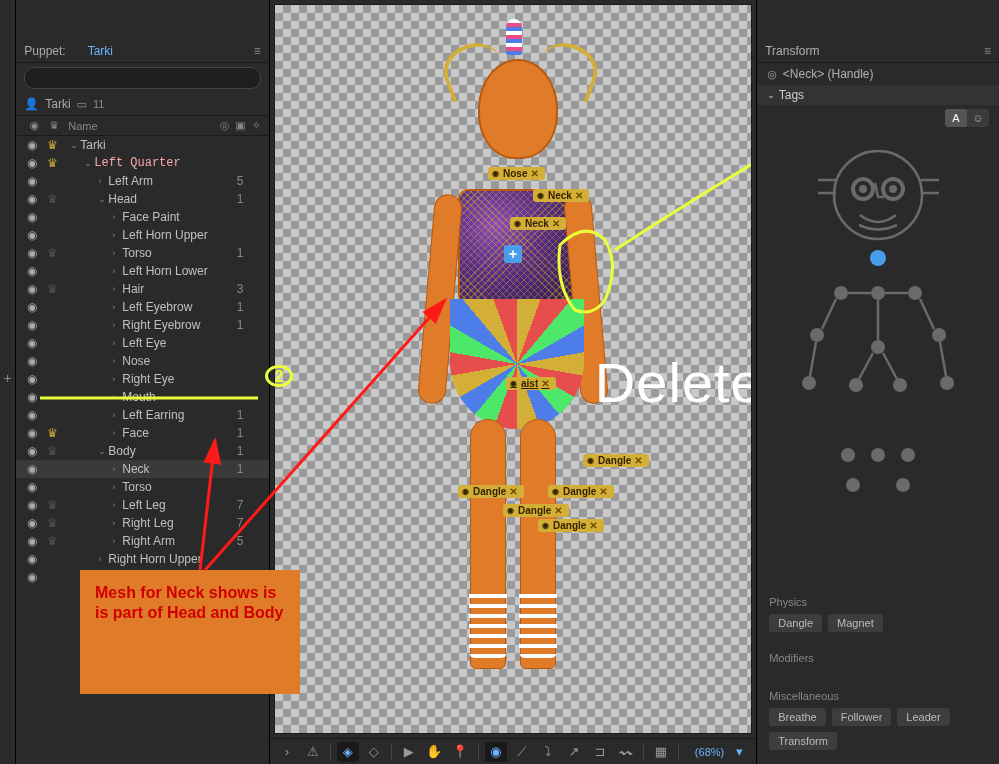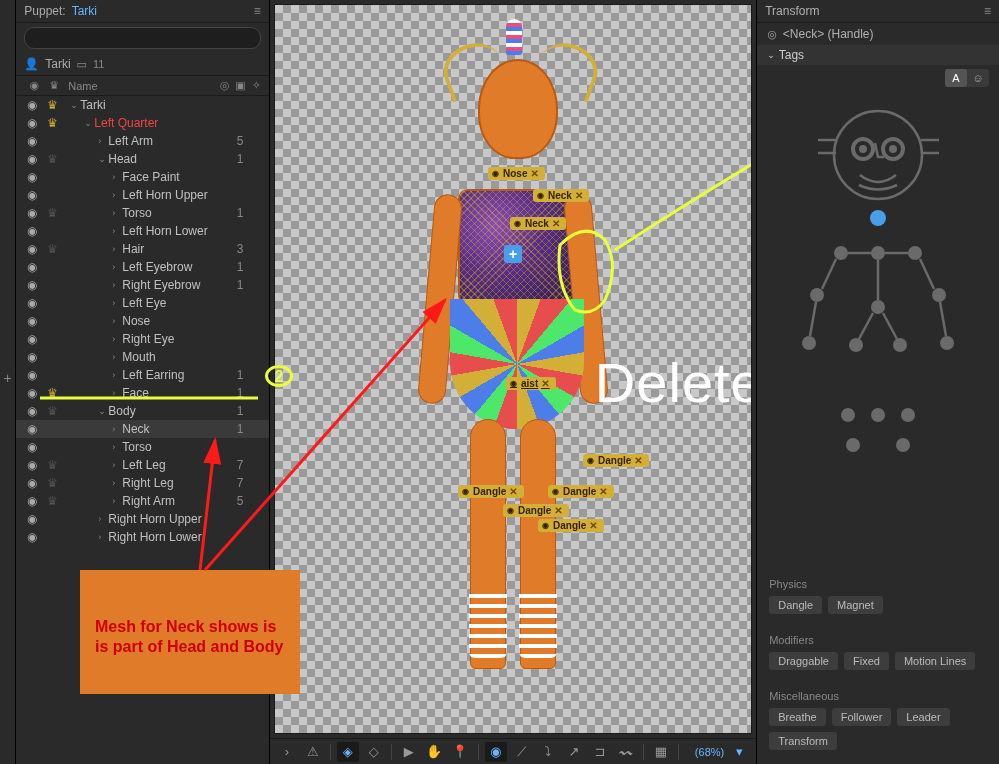--- a/index.html
+++ b/index.html
@@ -1,21 +1,21 @@
 <!DOCTYPE html>
 <html><head>
 <meta charset="utf-8">
 <style>
 * { margin: 0; padding: 0; box-sizing: border-box; font-family: -apple-system, BlinkMacSystemFont, "Segoe UI", sans-serif; }
 body { background: #1e1e1e; color: #b0b0b0; font-size: 12px; overflow: hidden; width: 999px; height: 764px; }
 .app { display: flex; height: 100%; }
 .toolstrip { width: 18px; background: #2a2a2a; border-right: 1px solid #000; display: flex; flex-direction: column; align-items: center; padding-top: 20px; gap: 30px; }
 .toolstrip .plus { color: #888; font-size: 14px; cursor: pointer; margin-top: 350px; }
 .left-panel { width: 282px; background: #2a2a2a; border-right: 1px solid #000; display: flex; flex-direction: column; }
-.panel-header { display: flex; align-items: center; gap: 6px; padding: 4px 8px; border-bottom: 1px solid #1a1a1a; font-size: 12px; }
+.panel-header { display: flex; align-items: center; gap: 22px; padding: 4px 8px; border-bottom: 1px solid #1a1a1a; font-size: 12px; margin-top: 40px; }
 .panel-header .label { color: #aaa; }
 .panel-header .link { color: #6ab4ff; cursor: pointer; }
 .panel-header .menu-icon { margin-left: auto; color: #888; cursor: pointer; }
 .search-row { padding: 4px 8px; }
 .search-input { width: 100%; background: #1e1e1e; border: 1px solid #444; border-radius: 10px; padding: 3px 8px 3px 22px; color: #ccc; font-size: 12px; position: relative; }
 .search-wrap { position: relative; }
 .search-wrap::before { content: "⌕"; position: absolute; left: 8px; top: 2px; color: #888; font-size: 14px; }
 .puppet-row { display: flex; align-items: center; gap: 6px; padding: 4px 8px; border-bottom: 1px solid #1a1a1a; }
 .puppet-row .avatar { font-size: 12px; color: #aaa; }
 .puppet-row .pill-icon { color: #888; font-size: 11px; }
@@ -26,21 +26,21 @@
 .col-header .right-icons { display: flex; gap: 6px; }
 .tree { flex: 1; overflow: auto; font-size: 12px; }
 .tree-row { display: flex; align-items: center; height: 18px; padding: 0 6px; cursor: pointer; }
 .tree-row.selected { background: #3a3a3a; }
 .tree-row .eye { width: 20px; text-align: center; color: #aaa; font-size: 12px; }
 .tree-row .crown { width: 20px; text-align: center; color: #d4af37; font-size: 12px; }
 .tree-row .crown.off { color: #555; }
 .tree-row .caret { width: 10px; color: #888; font-size: 9px; }
 .tree-row .spacer { display: inline-block; }
 .tree-row .name { flex: 1; color: #c0c0c0; white-space: nowrap; overflow: hidden; }
-.tree-row .name.gold { color: #ef4444; }
+.tree-row .name.gold { color: #fca5a5; font-family: Liberation Mono, monospace; }
 .tree-row .count { color: #888; width: 30px; text-align: left; padding-left: 4px; }
 
 .center-panel { flex: 1; display: flex; flex-direction: column; background: #2a2a2a; }
 .viewport { flex: 1; position: relative; margin: 4px; border: 1px solid #1a1a1a;
   background-color: #c8c8c8;
   background-image:
     linear-gradient(45deg, #9a9a9a 25%, transparent 25%),
     linear-gradient(-45deg, #9a9a9a 25%, transparent 25%),
     linear-gradient(45deg, transparent 75%, #9a9a9a 75%),
     linear-gradient(-45deg, transparent 75%, #9a9a9a 75%);
@@ -76,21 +76,21 @@
 .leg.right { top: 370px; right: 82px; height: 250px; }
 .leg::after { content:""; position:absolute; bottom:10px; left:-2px; right:-2px; height:70px;
   background: repeating-linear-gradient(0deg, #fff 0 4px, transparent 4px 10px); border-radius: 0 0 6px 6px; }
 .add-handle { position:absolute; top:196px; left:50%; transform:translateX(-50%); width:18px; height:18px; background:#4a9de8; border-radius:3px; color:#fff; text-align:center; line-height:18px; font-size:14px; font-weight:bold; cursor:pointer; }
 .tag { position: absolute; background: #d4af37; color: #332200; font-size: 10px; font-weight: 600; padding: 1px 6px 1px 4px; border-radius: 3px; display: flex; align-items: center; gap: 3px; }
 .tag .x { color: #6b4a00; font-size: 10px; cursor: pointer; }
 .tag::before { content: "◉"; font-size: 8px; margin-right: 1px; }
 .delete-text { position: absolute; top: 345px; left: 320px; color: #fff; font-size: 56px; font-weight: 300; letter-spacing: 1px; }
 
 .anno-box { position: absolute; bottom: 70px; left: 35px; background: #e07b2a; border: 3px solid #e07b2a; padding: 10px 12px; width: 220px; }
-.anno-box .txt { color: #d00000; font-size: 16px; font-weight: bold; line-height: 1.25; margin-top: 34px; }
+.anno-box .txt { color: #d00000; font-size: 16px; font-weight: bold; line-height: 1.25; }
 .anno-2 { position: absolute; width: 28px; height: 22px; border: 3px solid #e8ff3a; border-radius: 50%; text-align: center; line-height: 18px; color: #e8ff3a; font-weight: bold; font-size: 16px; }
 
 .toolbar-bottom { height: 26px; background: #2a2a2a; border-top: 1px solid #1a1a1a; display: flex; align-items: center; padding: 0 6px; gap: 4px; }
 .toolbar-bottom .tbtn { width: 22px; height: 20px; display: flex; align-items: center; justify-content: center; color: #999; cursor: pointer; border-radius: 2px; font-size: 13px; }
 .toolbar-bottom .tbtn.active { background: #1a1a1a; color: #6ab4ff; }
 .toolbar-bottom .sep { width: 1px; height: 16px; background: #444; margin: 0 2px; }
 .toolbar-bottom .zoom { color: #6ab4ff; font-size: 11px; margin-left: 10px; cursor: pointer; }
 
 .right-panel { width: 270px; background: #2a2a2a; border-left: 1px solid #000; display: flex; flex-direction: column; }
 .prop-row { display: flex; align-items: center; gap: 6px; padding: 4px 10px; font-size: 12px; }
@@ -515,25 +515,20 @@
 
     <div class="tag-section">
       <div class="label">Physics</div>
       <div class="pill-row">
         <span class="pill">Dangle</span>
         <span class="pill">Magnet</span>
       </div>
     </div>
     <div class="tag-section">
       <div class="label">Modifiers</div>
-      <div class="pill-row">
-        <span class="pill">Draggable</span>
-        <span class="pill">Fixed</span>
-        <span class="pill">Motion Lines</span>
-      </div>
     </div>
     <div class="tag-section">
       <div class="label">Miscellaneous</div>
       <div class="pill-row">
         <span class="pill">Breathe</span>
         <span class="pill">Follower</span>
         <span class="pill">Leader</span>
         <span class="pill">Transform</span>
       </div>
     </div>

